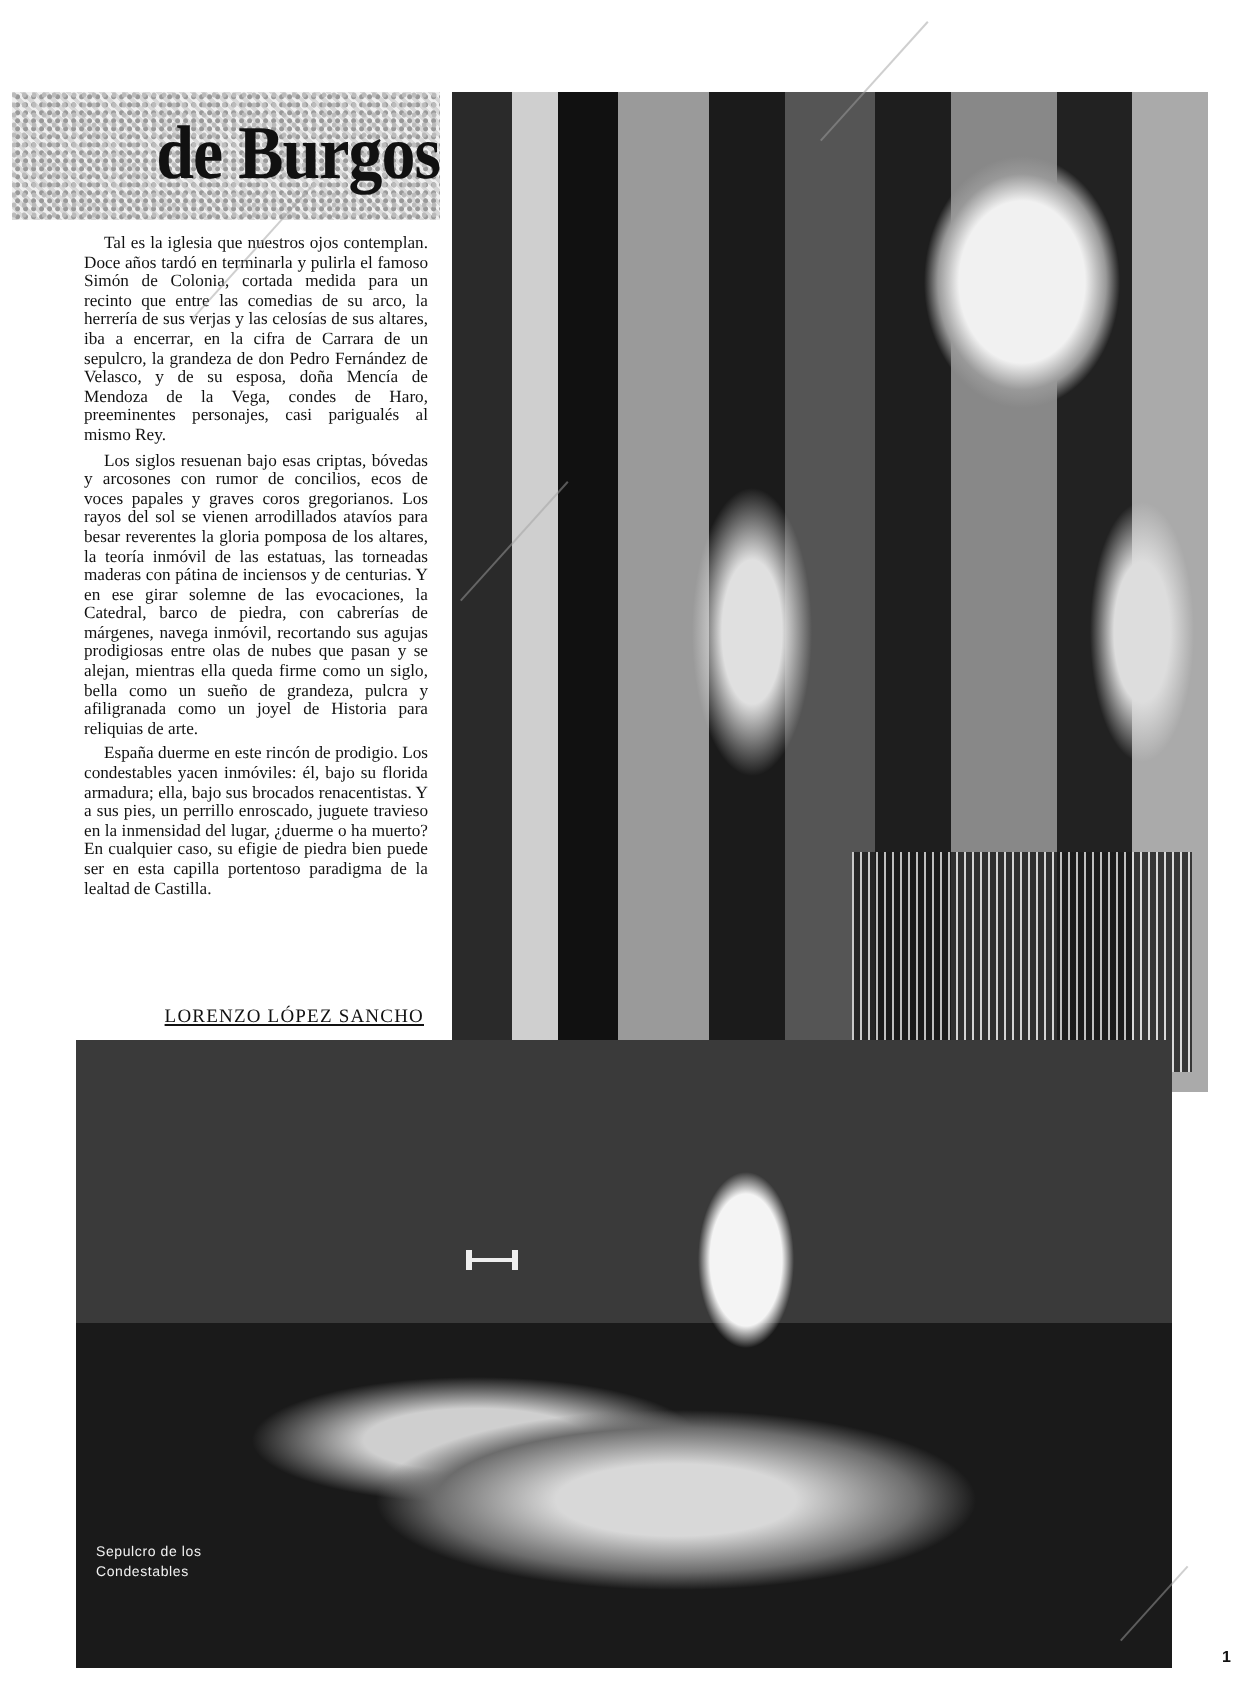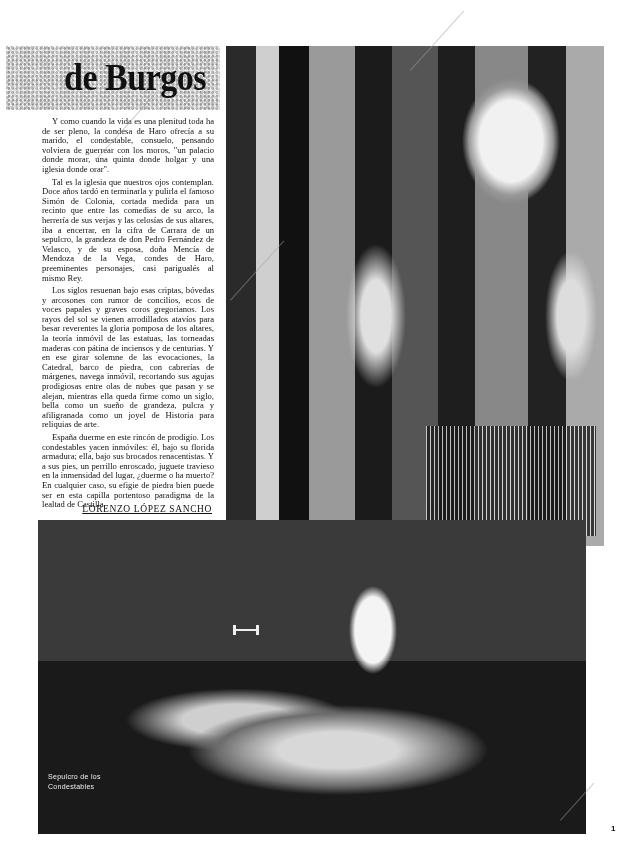--- a/index.html
+++ b/index.html
@@ -6,21 +6,21 @@
     body {
       width: 620px; height: 841px; background: #ffffff; position: relative; overflow: hidden;
       font-family: "Liberation Serif", serif; color: #111;
     }
     .title-block {
       position: absolute; left: 6px; top: 46px; width: 214px; height: 64px;
       background:
         radial-gradient(circle at 20% 30%, #bbb 0 1px, transparent 1.5px) 0 0/5px 5px,
         radial-gradient(circle at 70% 60%, #999 0 1px, transparent 1.5px) 0 0/4px 4px,
         repeating-linear-gradient(45deg, #d8d8d8 0 2px, #efefef 2px 4px);
-      display: flex; align-items: center; justify-content: flex-end; padding-right: 14px; box-sizing: border-box;
+      display: flex; align-items: center; justify-content: flex-end; box-sizing: border-box;
     }
     .title-text {
       font-family: "Liberation Serif", serif; font-weight: bold; font-size: 34px;
       letter-spacing: -0.5px; color: #111; transform: scaleY(1.12);
     }
     .article {
       position: absolute; left: 42px; top: 117px; width: 172px;
       font-size: 8.6px; line-height: 9.6px; text-align: justify;
     }
     .article p { margin: 0 0 3px 0; text-indent: 10px; }
@@ -75,21 +75,20 @@
     }
   </style>
 </head>
 <body>
 
 <div class="title-block">
   <span class="title-text">de Burgos</span>
 </div>
 
 <div class="article">
-  <p>Y como cuando la vida es una plenitud toda ha de ser pleno, la condesa de Haro ofrecía a su marido, el condestable, consuelo, pensando volviera de guerrear con los moros, "un palacio donde morar, una quinta donde holgar y una iglesia donde orar".</p>
   <p>Tal es la iglesia que nuestros ojos contemplan. Doce años tardó en terminarla y pulirla el famoso Simón de Colonia, cortada medida para un recinto que entre las comedias de su arco, la herrería de sus verjas y las celosías de sus altares, iba a encerrar, en la cifra de Carrara de un sepulcro, la grandeza de don Pedro Fernández de Velasco, y de su esposa, doña Mencía de Mendoza de la Vega, condes de Haro, preeminentes personajes, casi parigualés al mismo Rey.</p>
   <p>Los siglos resuenan bajo esas criptas, bóvedas y arcosones con rumor de concilios, ecos de voces papales y graves coros gregorianos. Los rayos del sol se vienen arrodillados atavíos para besar reverentes la gloria pomposa de los altares, la teoría inmóvil de las estatuas, las torneadas maderas con pátina de inciensos y de centurias. Y en ese girar solemne de las evocaciones, la Catedral, barco de piedra, con cabrerías de márgenes, navega inmóvil, recortando sus agujas prodigiosas entre olas de nubes que pasan y se alejan, mientras ella queda firme como un siglo, bella como un sueño de grandeza, pulcra y afiligranada como un joyel de Historia para reliquias de arte.</p>
   <p>España duerme en este rincón de prodigio. Los condestables yacen inmóviles: él, bajo su florida armadura; ella, bajo sus brocados renacentistas. Y a sus pies, un perrillo enroscado, juguete travieso en la inmensidad del lugar, ¿duerme o ha muerto? En cualquier caso, su efigie de piedra bien puede ser en esta capilla portentoso paradigma de la lealtad de Castilla.</p>
 </div>
 
 <div class="byline">LORENZO LÓPEZ SANCHO</div>
 
 <div class="photo photo-cathedral">
   <div class="grille"></div>
 </div>

